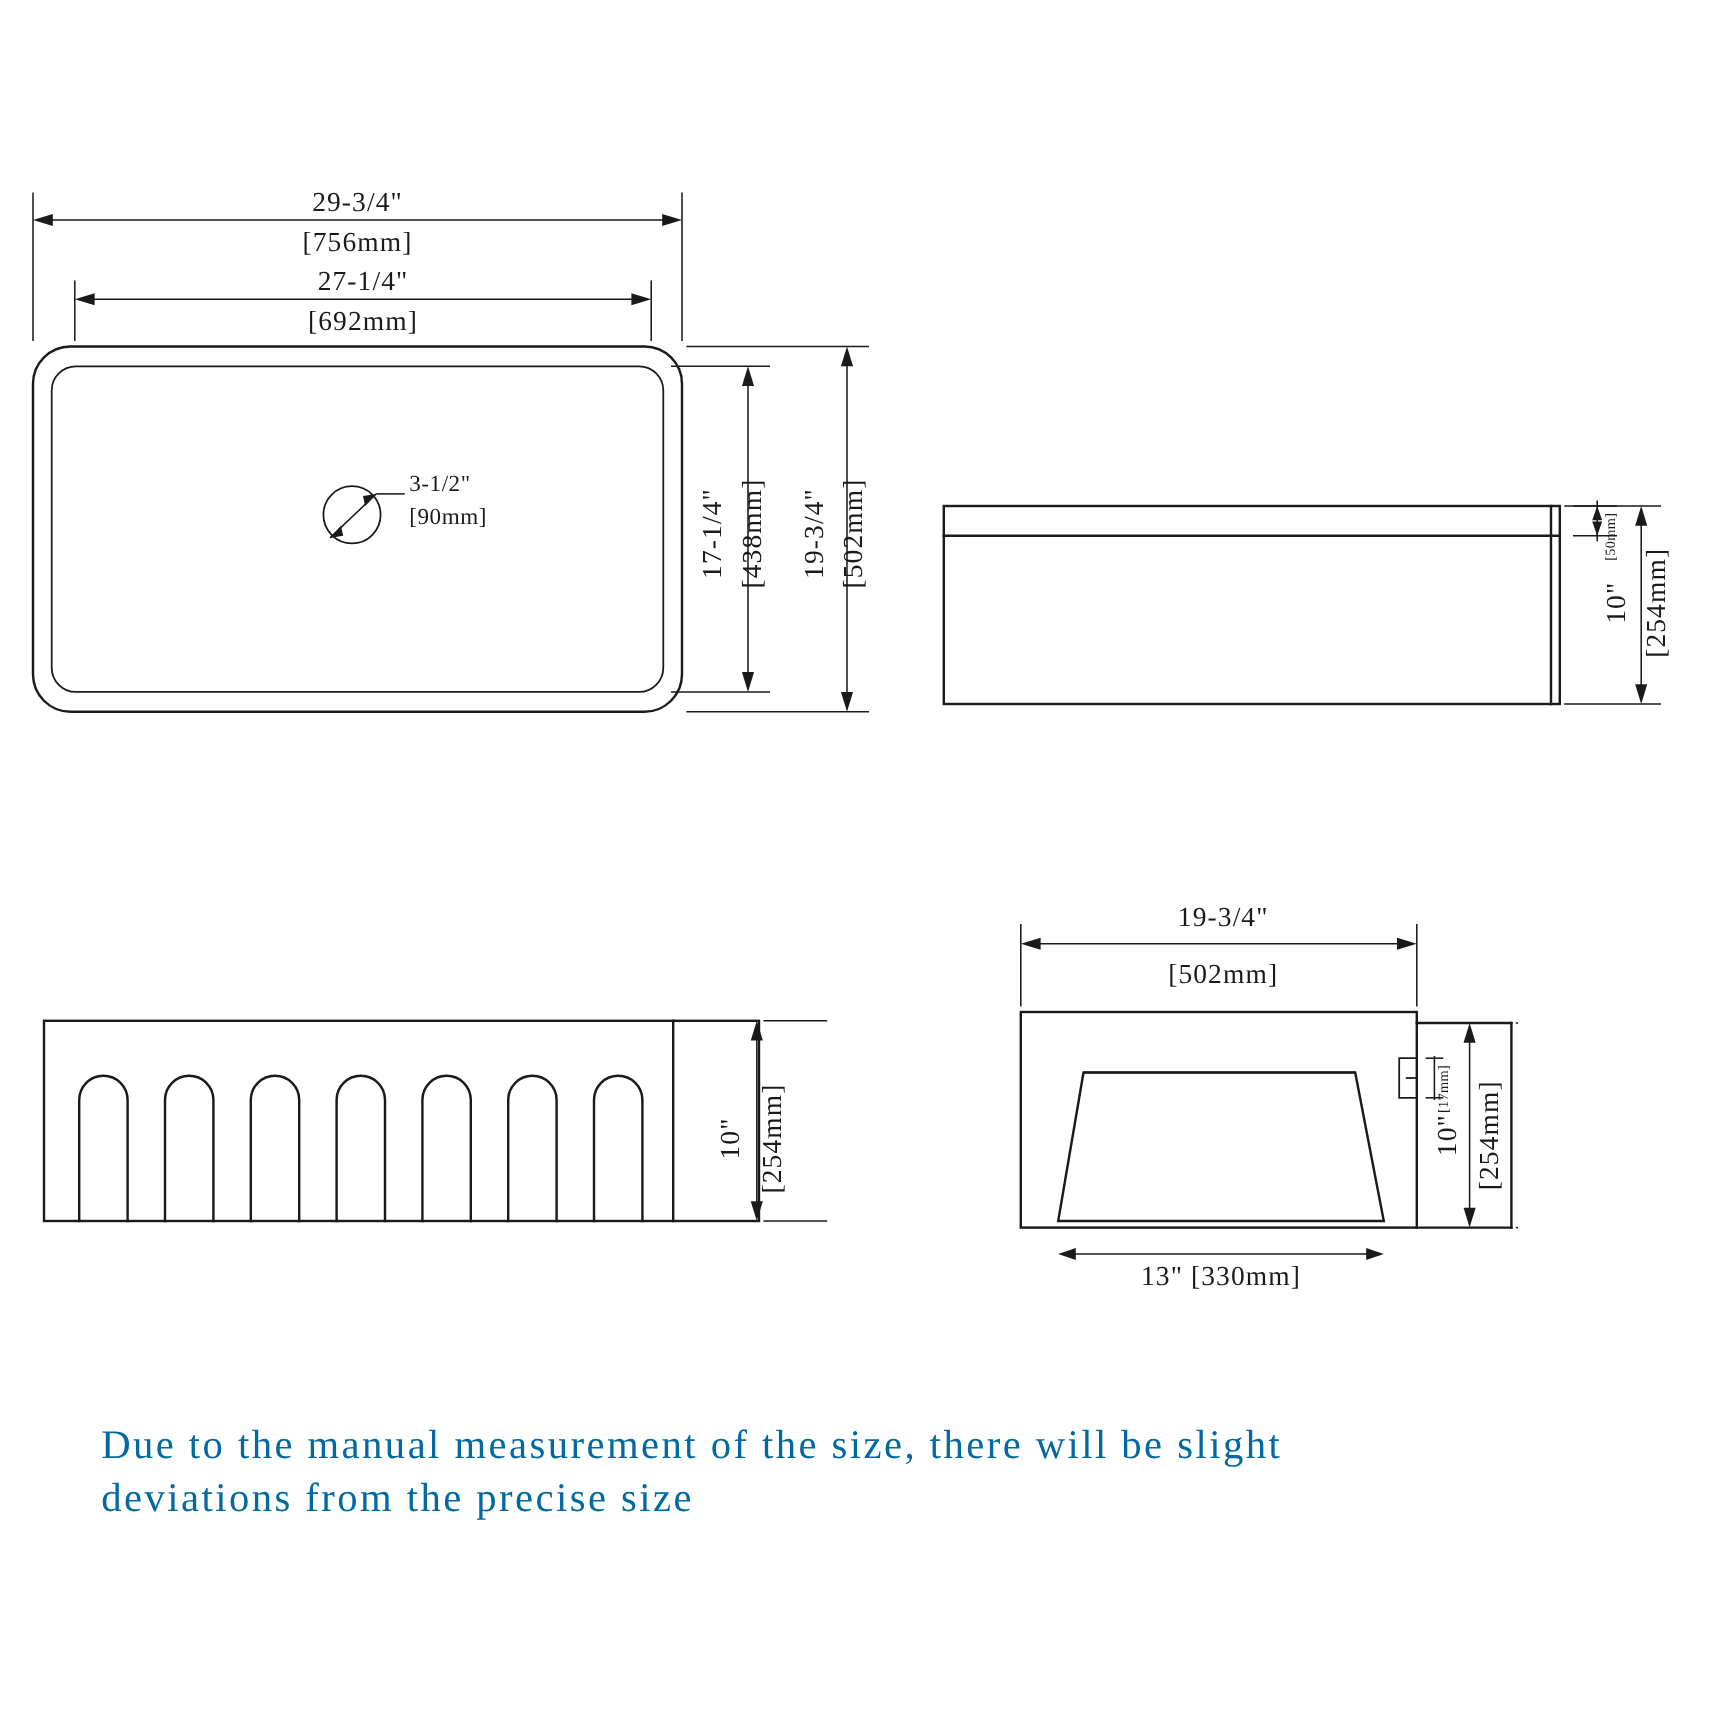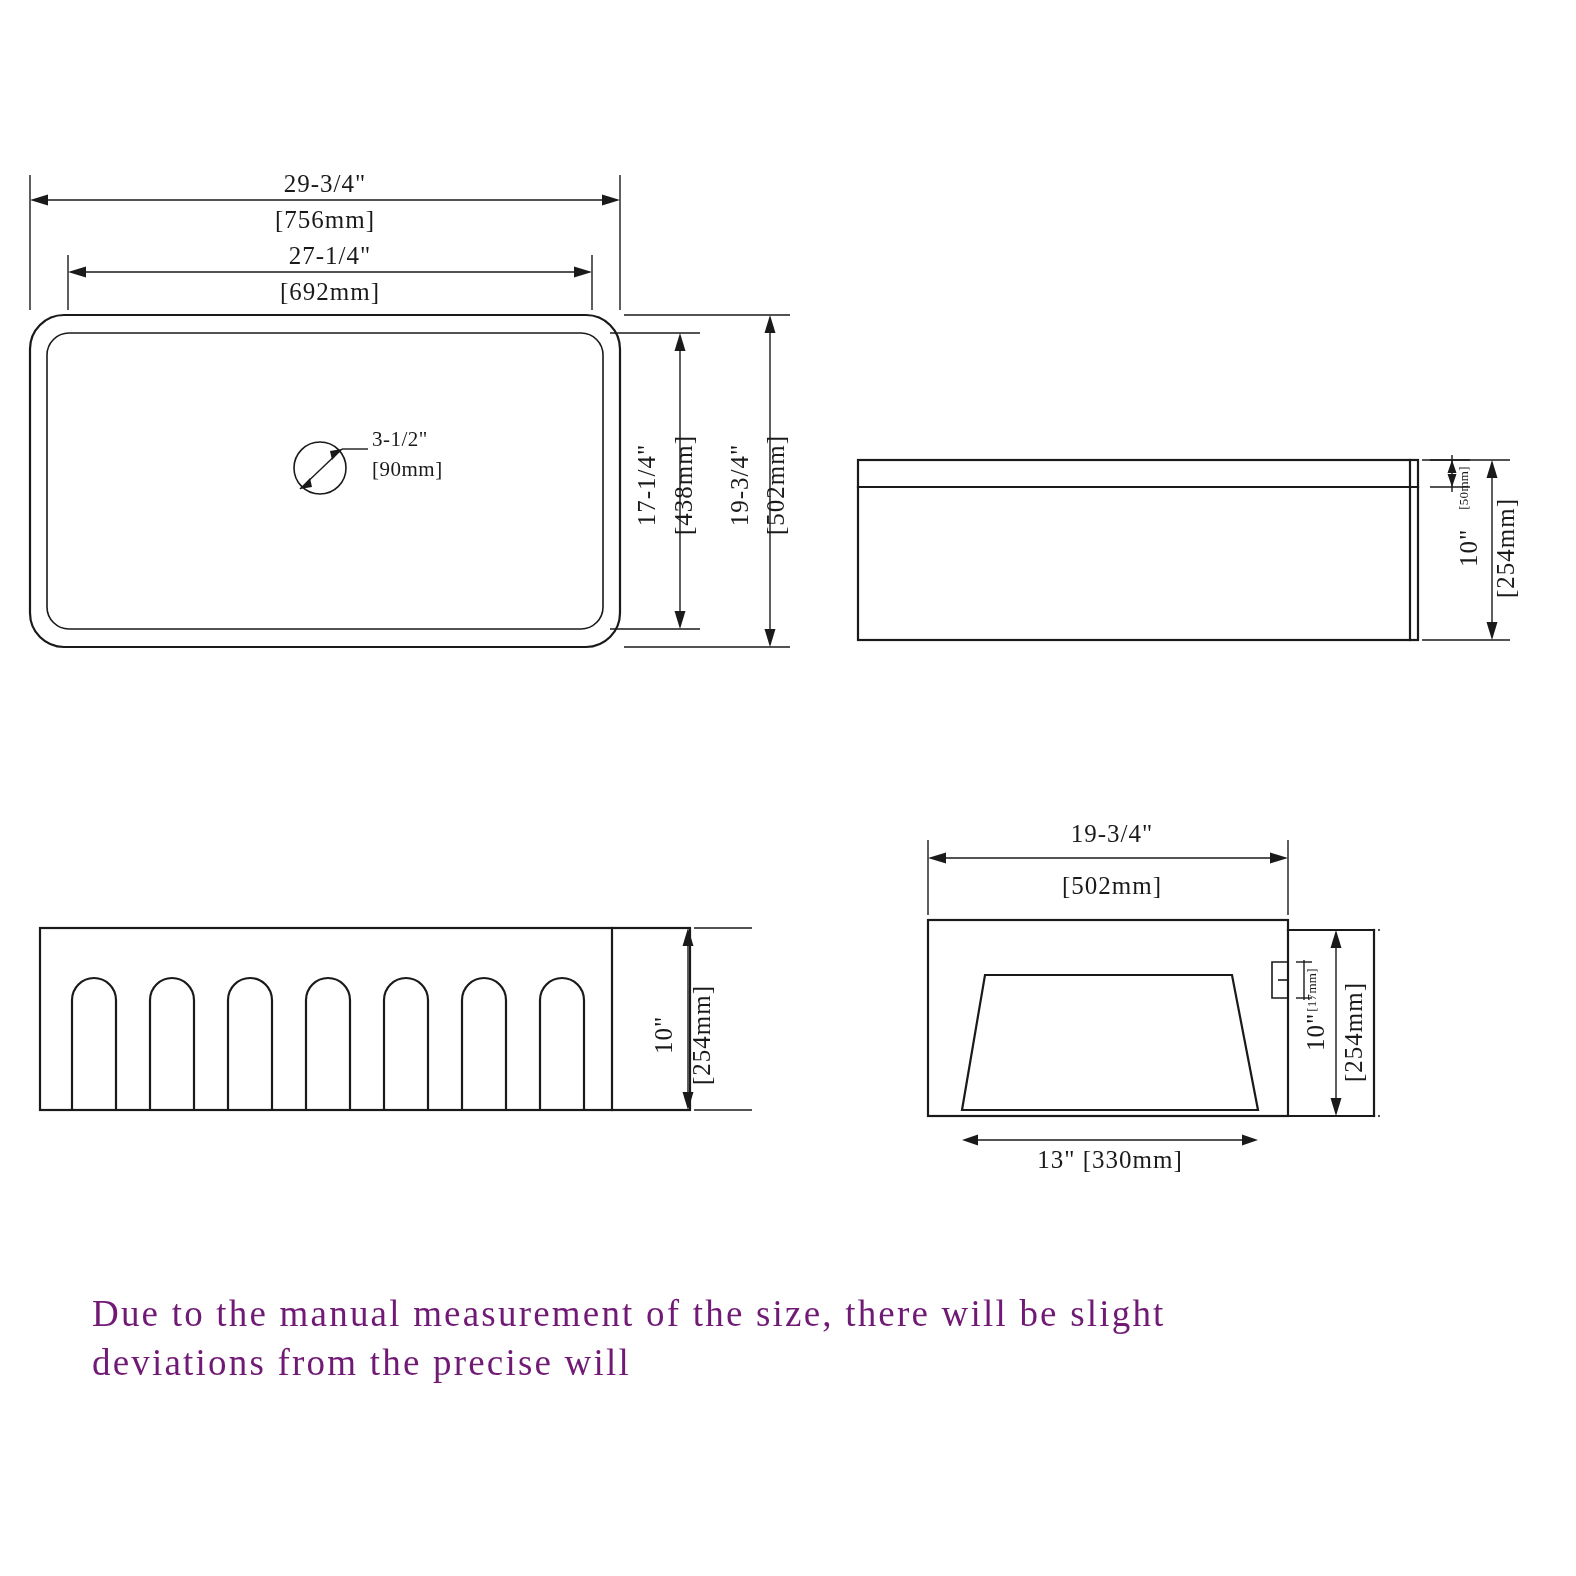--- a/index.html
+++ b/index.html
@@ -60,21 +60,21 @@
   }
   .note {
     position: absolute;
     left: 92px;
     top: 1290px;
     width: 1400px;
     font-family: "Liberation Serif", serif;
     font-size: 37px;
     line-height: 1.32;
     letter-spacing: 2.2px;
-    color: #701a75;
+    color: #0369a1;
   }
 </style>
 </head>
 <body>
 
 <div id="sheet">
 
   <svg id="drawing" viewBox="0 0 1576 1576">
 
     <g>
@@ -216,16 +216,16 @@
     <text class="t-dim" x="1112" y="894" text-anchor="middle">[502mm]</text>
     <text class="t-dim" x="1110" y="1168" text-anchor="middle">13"  [330mm]</text>
     <text class="t-tiny" x="1316" y="990" transform="rotate(-90 1316 990)" text-anchor="middle">[17mm]</text>
     <text class="t-dim" x="1324" y="1032" transform="rotate(-90 1324 1032)" text-anchor="middle">10"</text>
     <text class="t-dim" x="1362" y="1032" transform="rotate(-90 1362 1032)" text-anchor="middle">[254mm]</text>
 
   </svg>
 
   <div class="note">
     <div>Due to the manual measurement of the size,  there will be slight</div>
-    <div>deviations from the precise will</div>
+    <div>deviations from the precise size</div>
   </div>
 
 </div>
 
 </body></html>

